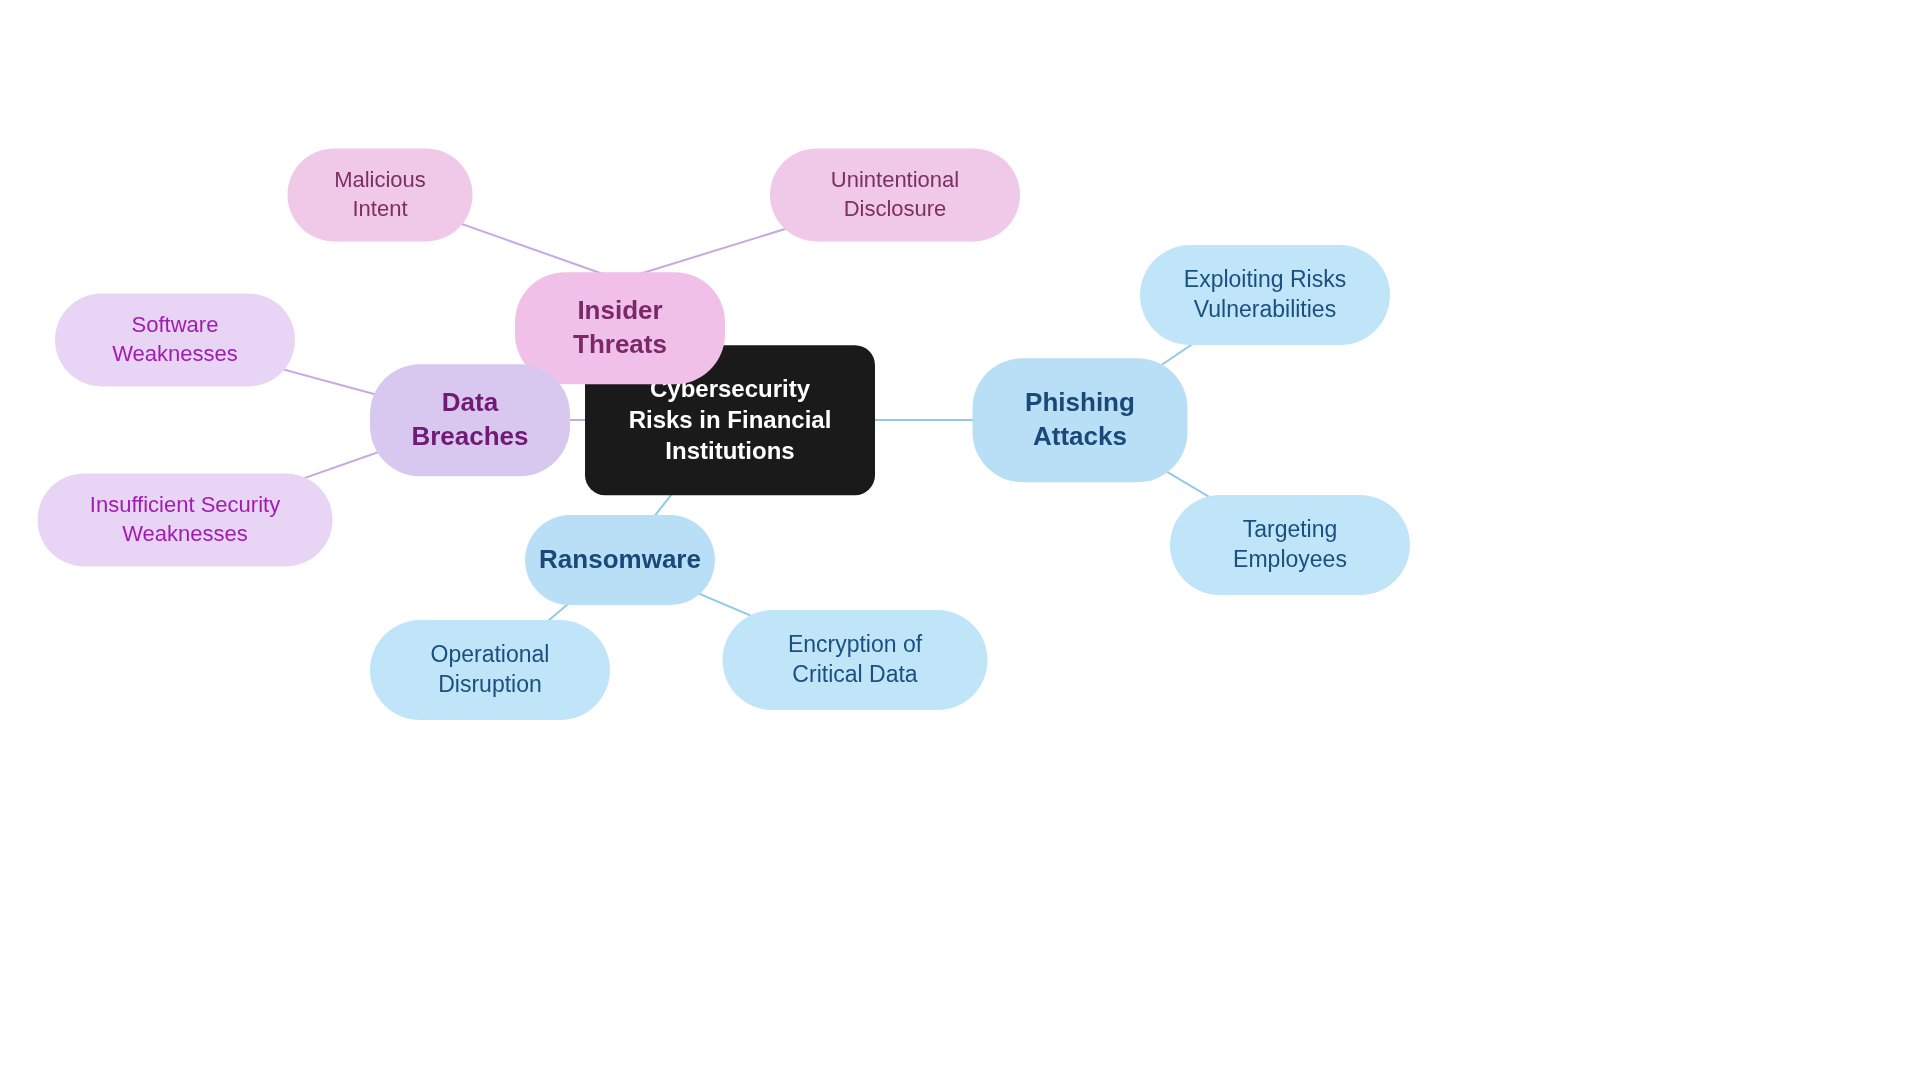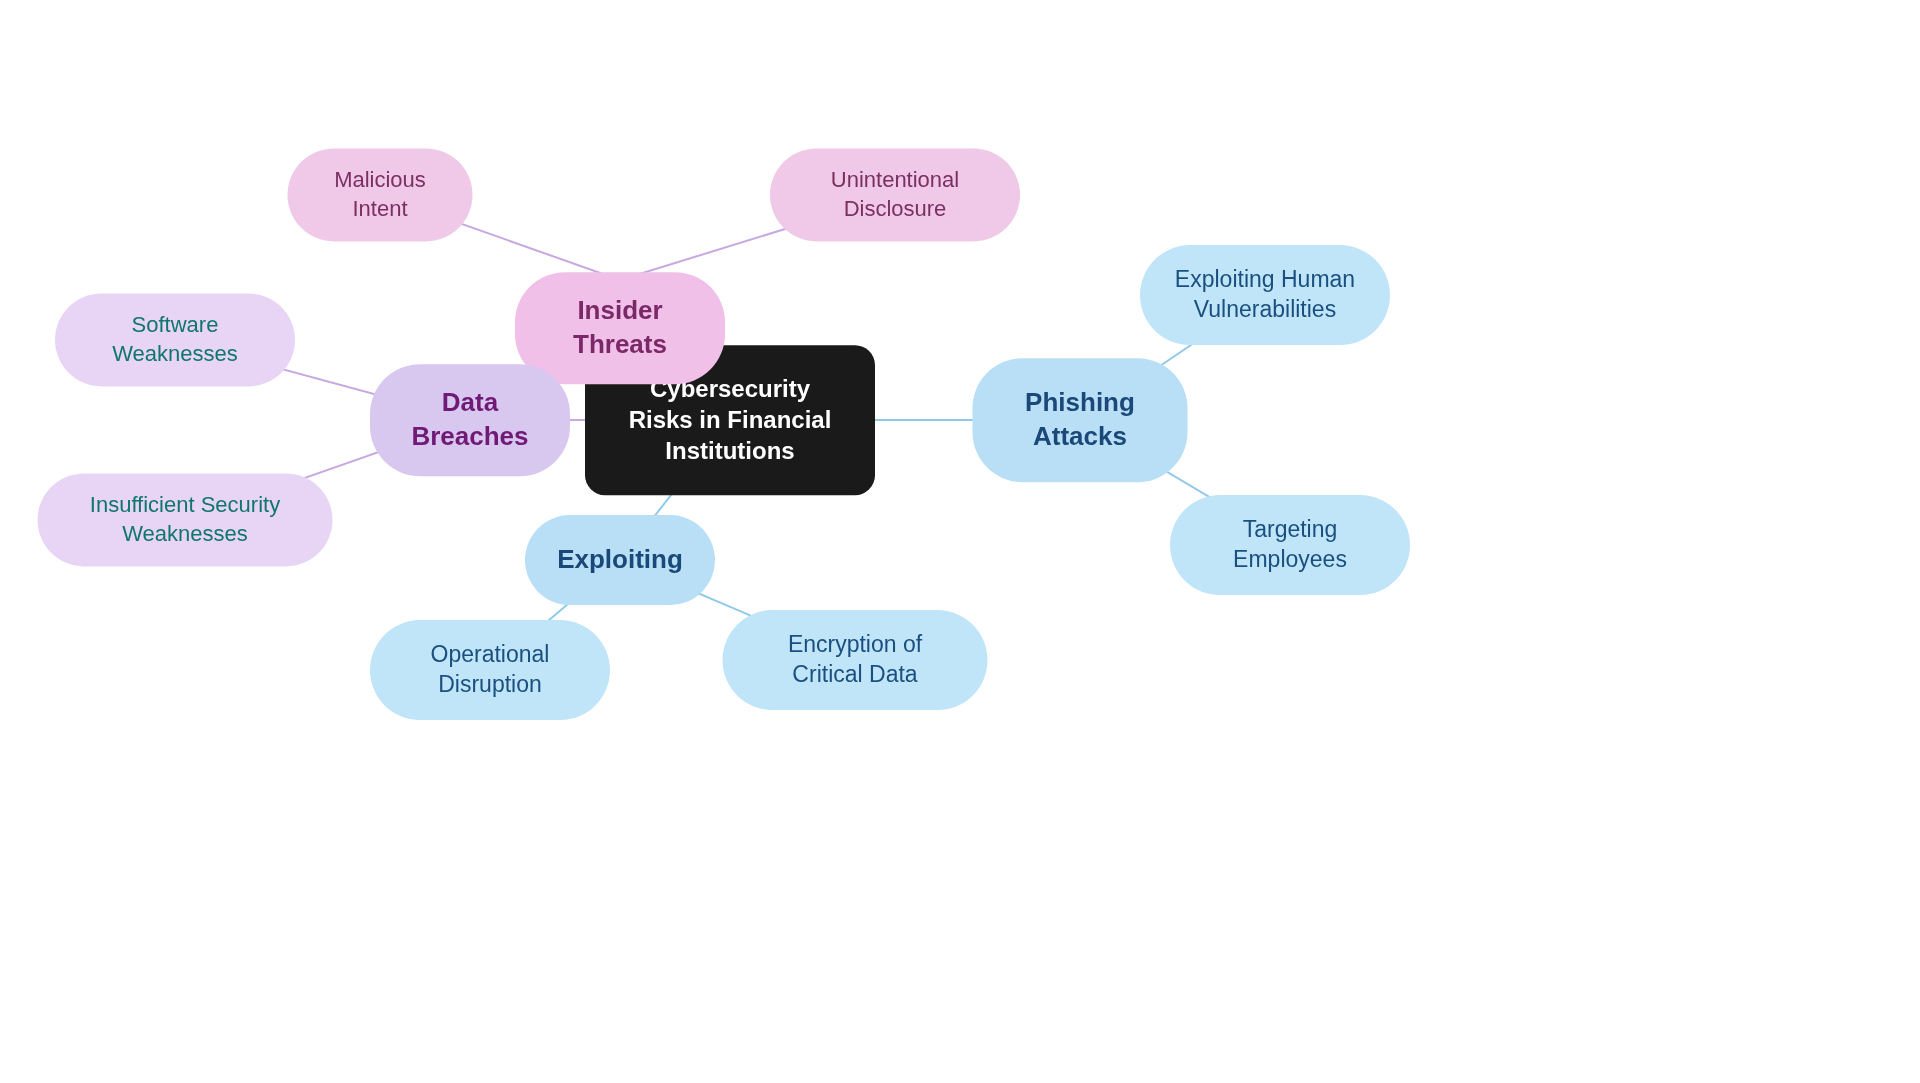--- a/index.html
+++ b/index.html
@@ -36,21 +36,21 @@
       color: #ffffff;
       font-size: 24px;
       font-weight: 600;
       border-radius: 20px;
       width: 280px;
       padding: 28px 36px;
       justify-content: center;
     }
     .node-purple {
       background: #e8d5f5;
-      color: #0f766e;
+      color: #a21caf;
       border: none;
     }
     .node-pink {
       background: #f0c8e8;
       color: #7a3060;
       border: none;
     }
     .node-purple-large {
       background: #d8c8f0;
       color: #701a75;
@@ -132,34 +132,34 @@
 
 <div class="node node-purple" style="left: 175px; top: 340px; width: 240px;">
   <span>Software Weaknesses</span>
 </div>
 
 <div class="node node-purple" style="left: 185px; top: 520px; width: 295px;">
   <span>Insufficient Security Weaknesses</span>
 </div>
 
 <div class="node node-blue-large" style="left: 620px; top: 560px; width: 190px;">
-  <span>Exploiting</span>
+  <span>Ransomware</span>
 </div>
 
 <div class="node node-blue-medium" style="left: 490px; top: 670px; width: 240px;">
   <span>Operational Disruption</span>
 </div>
 
 <div class="node node-blue-medium" style="left: 855px; top: 660px; width: 265px;">
   <span>Encryption of Critical Data</span>
 </div>
 
 <div class="node node-blue-large" style="left: 1080px; top: 420px; width: 215px;">
   <span>Phishing Attacks</span>
 </div>
 
 <div class="node node-blue-medium" style="left: 1265px; top: 295px; width: 250px;">
-  <span>Exploiting Human Vulnerabilities</span>
+  <span>Exploiting Risks Vulnerabilities</span>
 </div>
 
 <div class="node node-blue-medium" style="left: 1290px; top: 545px; width: 240px;">
   <span>Targeting Employees</span>
 </div>
 
 </body></html>

